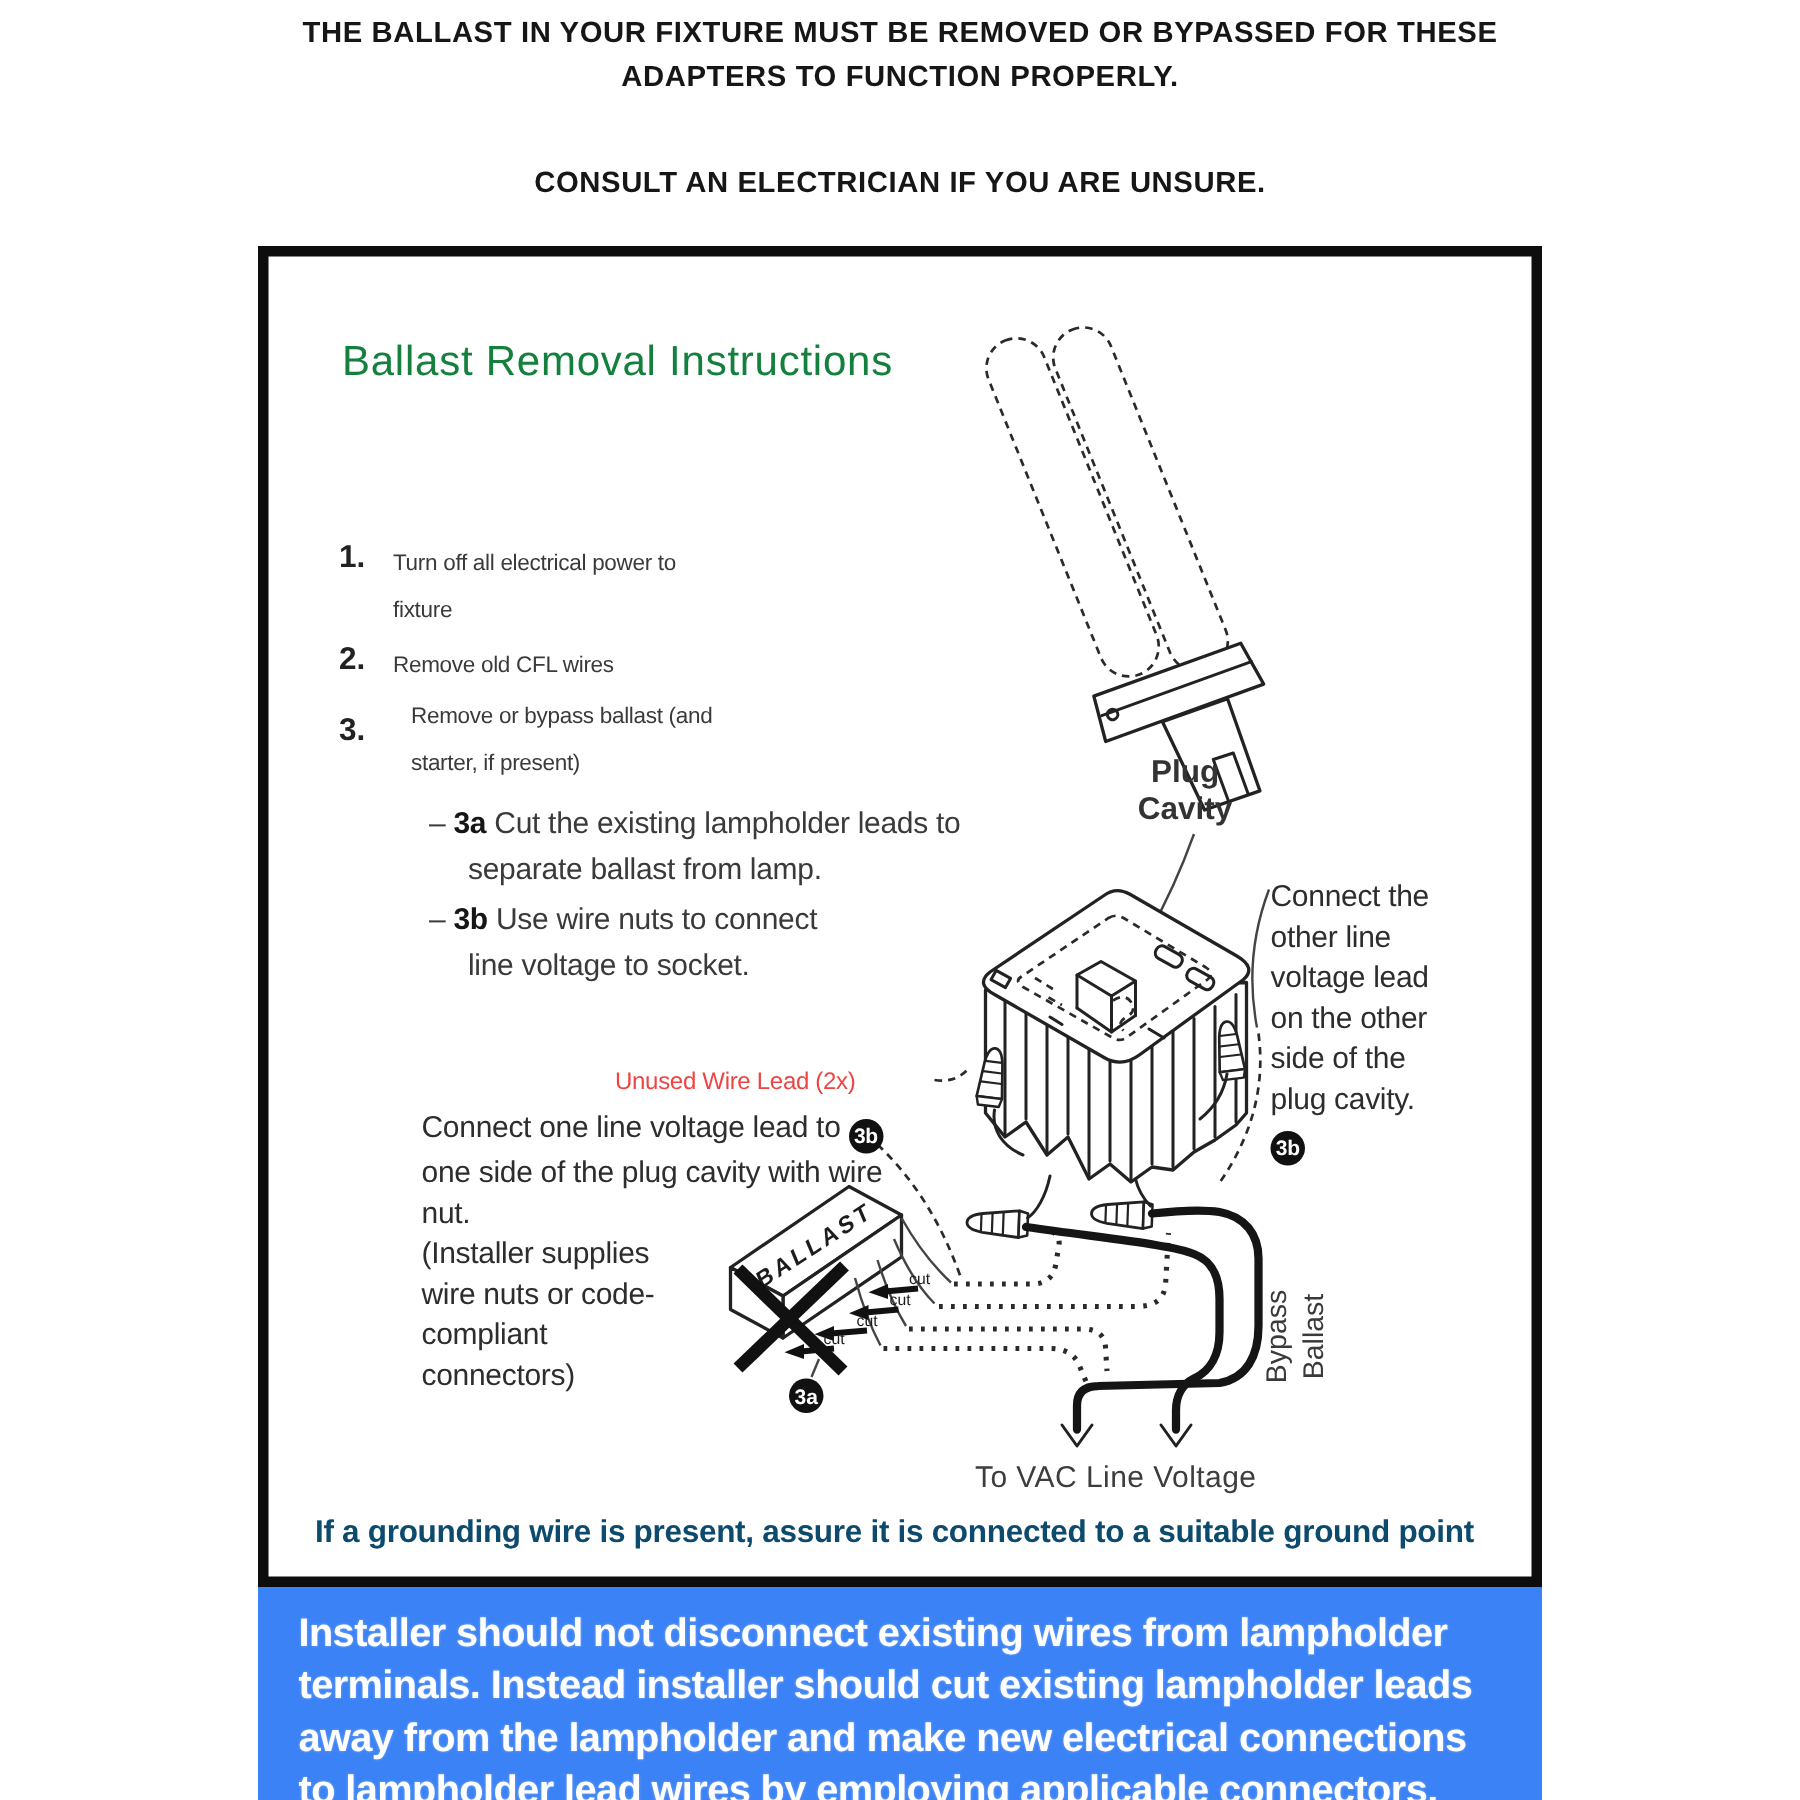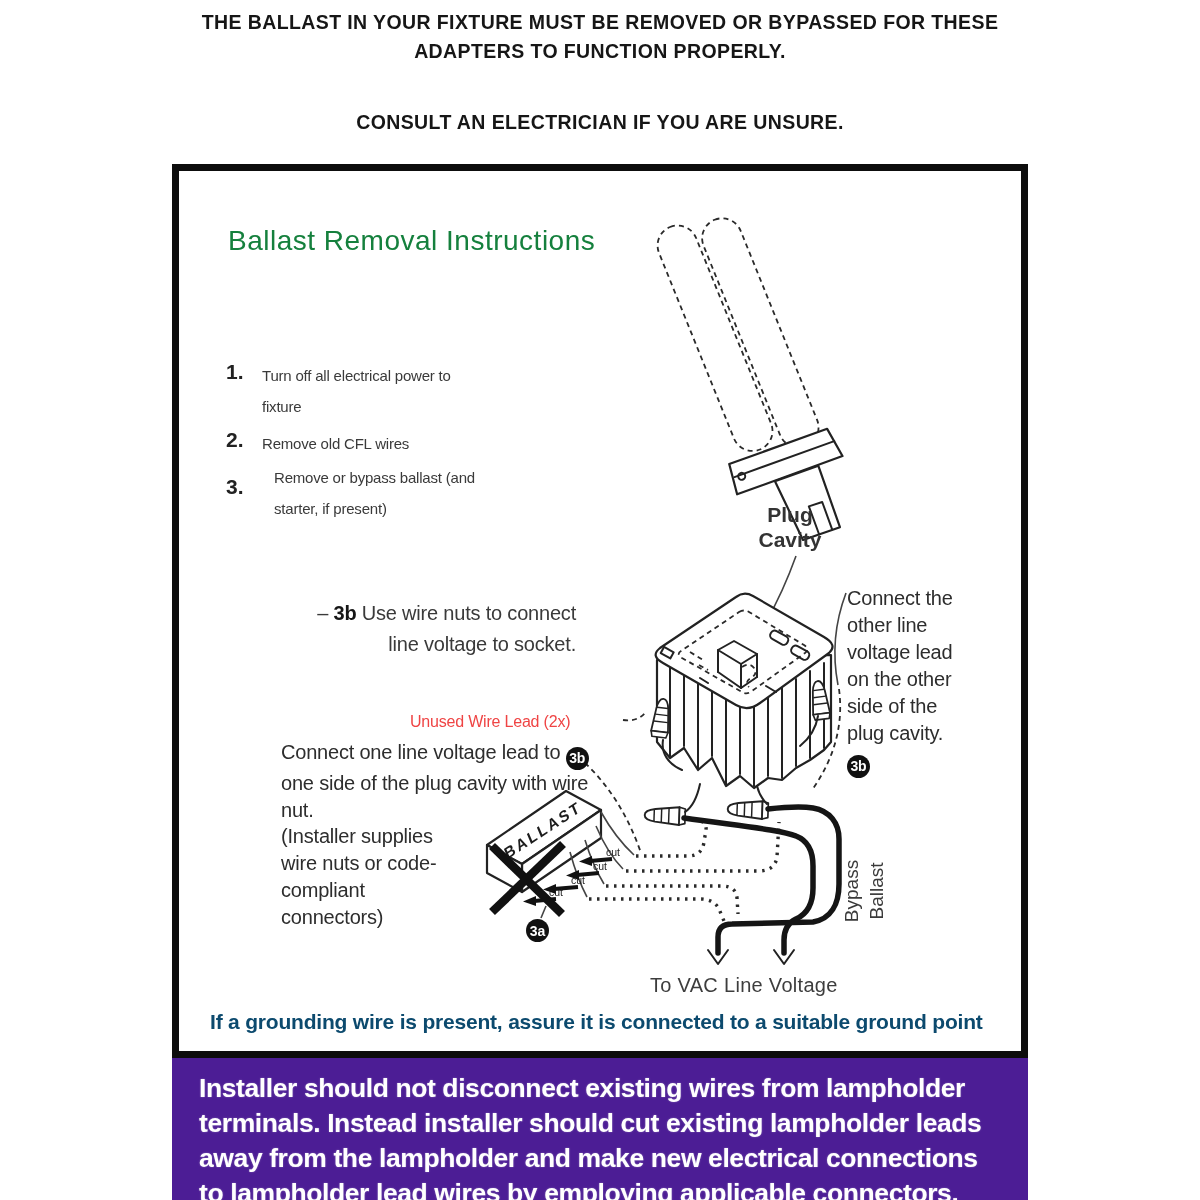--- a/index.html
+++ b/index.html
@@ -60,21 +60,21 @@
   .b {
     display:inline-flex; width:23px; height:23px; border-radius:50%;
     background:#111; color:#fff; font-weight:bold; font-size:14px;
     align-items:center; justify-content:center; vertical-align:-4px;
   }
   .badge-3a { left:526px; top:919px; }
 
   
   .footer {
     left:172px; top:1058px; width:856px; height:142px;
-    background:#4c1d95; padding:13px 27px;
+    background:#3b82f6; padding:13px 27px;
   }
   .footer p {
     color:#ffffff; font-weight:bold; font-size:26.5px; line-height:35px;
     letter-spacing:-.4px; text-shadow:0 0 2px rgba(255,255,255,.35);
   }
 
   svg.art { left:0; top:0; pointer-events:none; }
   svg.art .ln { fill:none; stroke:#222; stroke-width:2; stroke-linejoin:round; stroke-linecap:round; }
   svg.art .lnw { fill:#fff; stroke:#222; stroke-width:2.2; stroke-linejoin:round; }
   svg.art .dash { fill:none; stroke:#2a2a2a; stroke-width:1.8; stroke-dasharray:5 4; }
@@ -98,21 +98,26 @@
 
   <span class="abs step-num" style="left:226px; top:360px;">1.</span>
   <p class="abs step-txt" style="left:262px; top:360px; width:215px;">Turn off all electrical power to fixture</p>
 
   <span class="abs step-num" style="left:226px; top:428px;">2.</span>
   <p class="abs step-txt" style="left:262px; top:428px; width:280px;">Remove old CFL wires</p>
 
   <span class="abs step-num" style="left:226px; top:475px;">3.</span>
   <p class="abs step-txt" style="left:262px; top:462px; width:242px;margin-left:12px;">Remove or bypass ballast (and starter, if present)</p>
 
-  <p class="abs substep" style="left:286px; top:598px; width:290px;text-align:right;">
+  <p class="abs substep" style="left:286px; top:534px; width:368px;">
+    <span>–</span>
+    <b>3a</b>
+    <span>Cut the existing lampholder leads to separate ballast from lamp.</span>
+  </p>
+  <p class="abs substep" style="left:286px; top:598px; width:290px;">
     <span>–</span>
     <b>3b</b>
     <span>Use wire nuts to connect line voltage to socket.</span>
   </p>
 
   <svg class="abs art" width="1200" height="1200" viewBox="0 0 1200 1200" aria-hidden="true">
     <defs>
       <g id="wirenut">
         <path d="M 33 0 L 10 2.5 Q 0 4 0 8.5 Q 0 13 10 14.5 L 33 17 Z" fill="#fff" stroke="#222" stroke-width="1.8" stroke-linejoin="round"></path>
         <line x1="9" y1="3" x2="9" y2="14" stroke="#222" stroke-width="1.4"></line>

